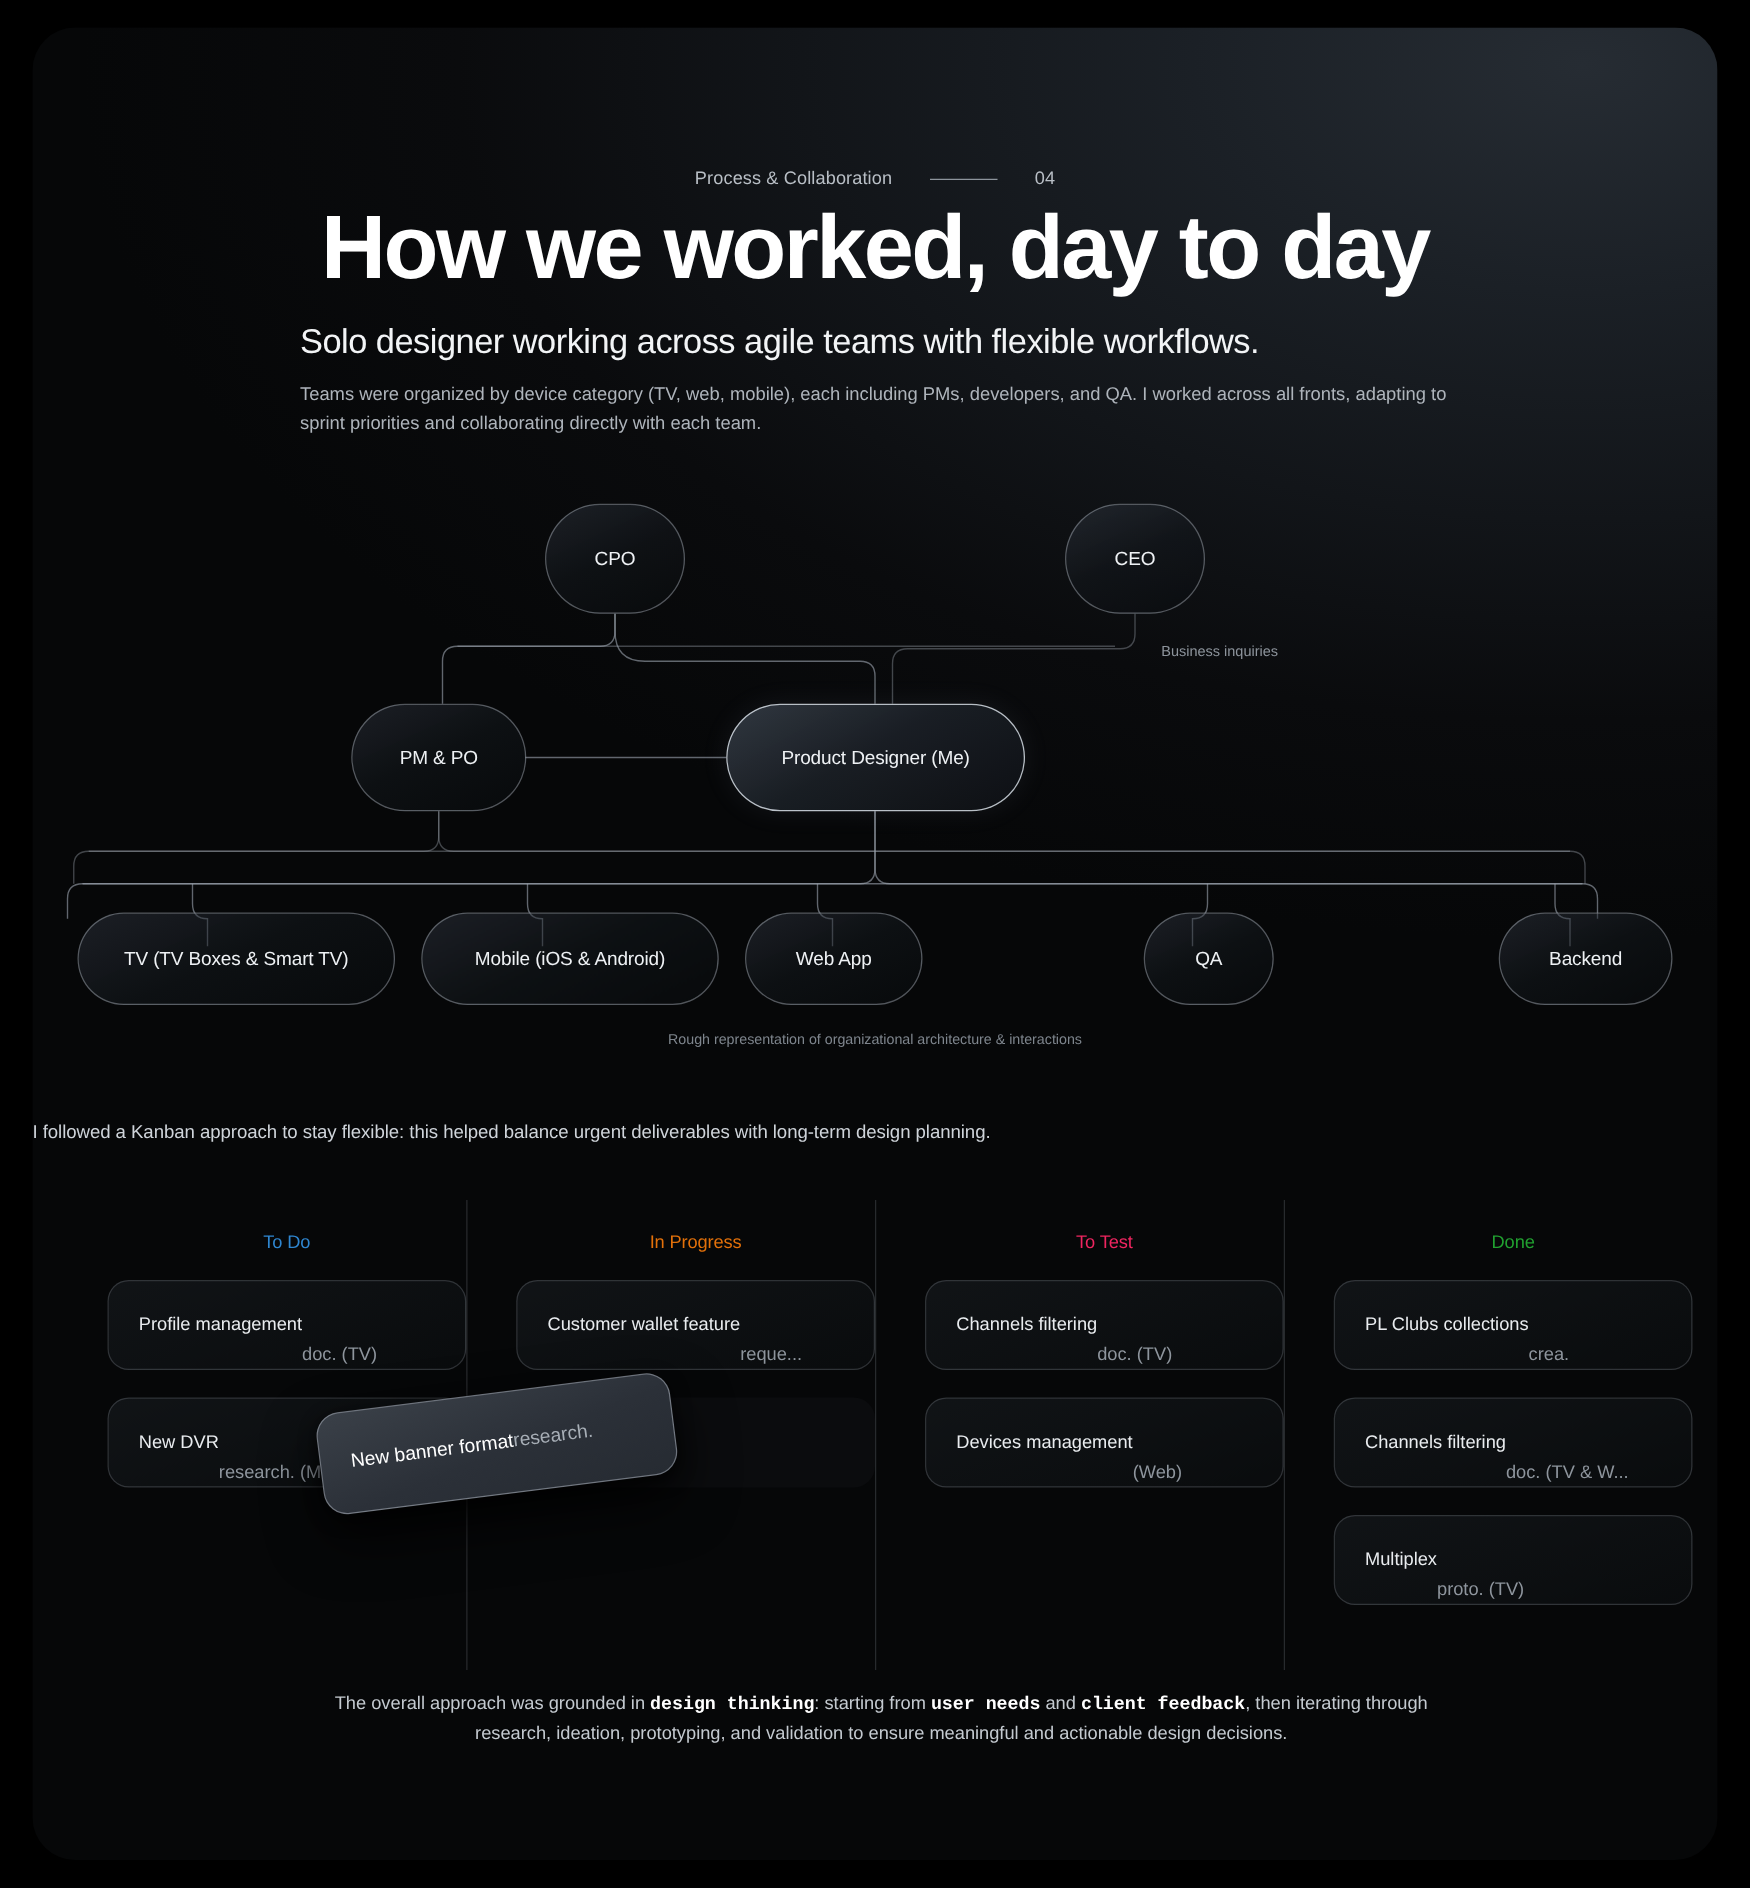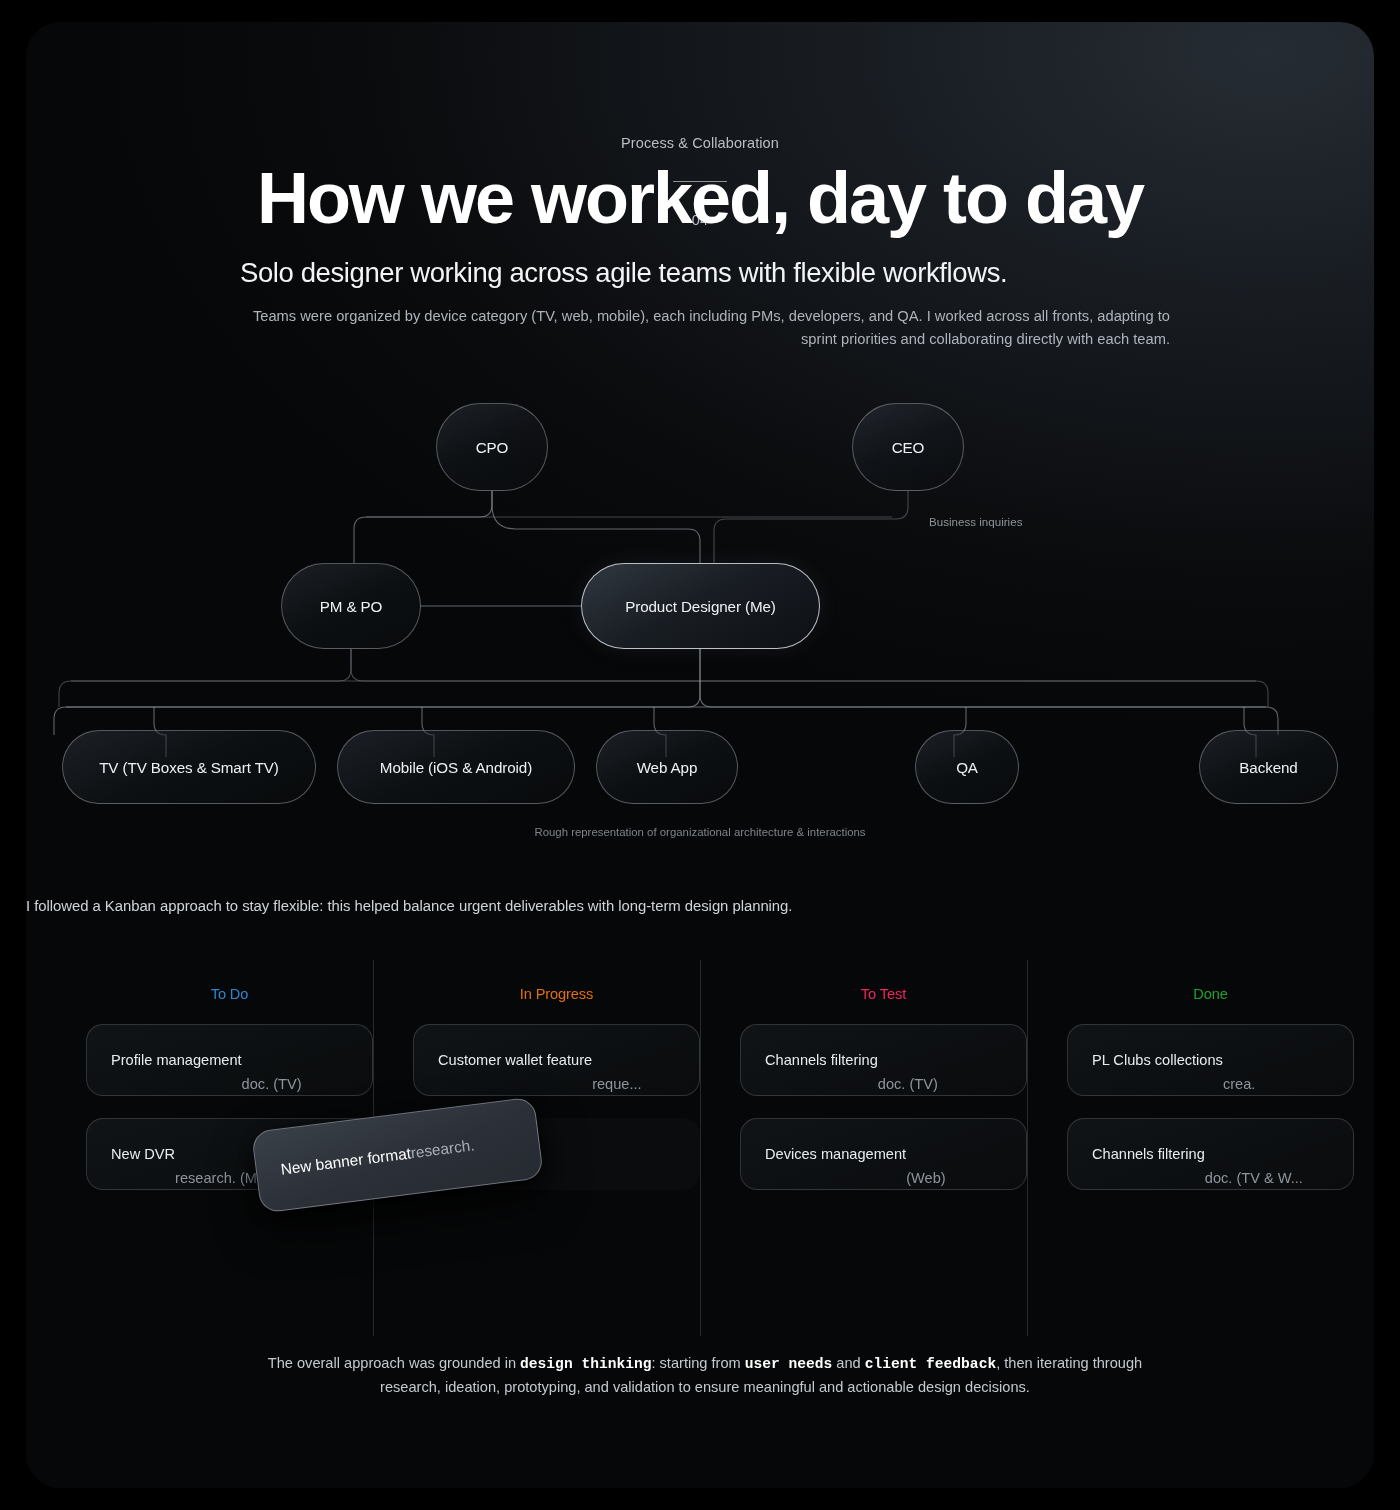--- a/index.html
+++ b/index.html
@@ -17,40 +17,40 @@
     background:
       radial-gradient(1200px 700px at 92% 2%, #262c33 0%, #1b2026 26%, #121519 52%, #0a0b0d 75%, #060708 100%),
       #060708;
     overflow: hidden;
   }
 
   
   .eyebrow {
     position: absolute; left: 0; right: 0; top: 113px;
     display: flex; align-items: center; justify-content: center; gap: 30px;
-    font-size: 14.5px; color: #b9bfc6; letter-spacing: .1px; flex-direction: column;
+    font-size: 14.5px; color: #b9bfc6; letter-spacing: .1px;
   }
   .eyebrow .rule { width: 54px; height: 1px; background: #8d949c; display:block; }
   .eyebrow .num { color: #b9bfc6; }
 
   h1.title {
     position: absolute; left: 0; right: 0; top: 134px;
     text-align: center;
     font-size: 72px; line-height: 1.18; font-weight: 700;
     color: #ffffff; letter-spacing: -2.0px;
   }
 
   h2.subtitle {
     position: absolute; left: 214px; top: 235px;
     font-size: 27.5px; font-weight: 400; color: #f2f4f6; letter-spacing: -.4px;
   }
 
   p.lede {
     position: absolute; left: 214px; top: 283px; width: 930px;
-    font-size: 14.7px; line-height: 1.55; color: #aeb4bb; text-align: right;
+    font-size: 14.7px; line-height: 1.55; color: #aeb4bb;
   }
 
   
   .org { position: absolute; left: 0; top: 355px; width: 1348px; height: 470px; }
   .org svg { position: absolute; inset: 0; width: 100%; height: 100%; }
 
   .node {
     position: absolute;
     display: flex; align-items: center; justify-content: center;
     text-align: center;
@@ -259,20 +259,24 @@
     <div class="col" style="left:1001px;">
       <div class="col-head" style="color:#21a030;">Done</div>
       <div class="card">
         <span>PL Clubs collections</span>
           <span class="muted"> crea.</span>
       </div>
       <div class="card">
         <span>Channels filtering</span>
           <span class="muted"> doc. (TV &amp; W...</span>
       </div>
+      <div class="card">
+        <span>Multiplex</span>
+          <span class="muted"> proto. (TV)</span>
+      </div>
     </div>
   </div>
 
   <div class="drag-card">
     <span>New banner format</span>
       <span class="muted"> research.</span>
   </div>
 
   <p class="footer-note"><span>The overall approach was grounded in </span><b>design thinking</b><span>: starting from </span><b>user needs</b><span> and </span><b>client feedback</b><span>, then iterating through research, ideation, prototyping, and validation to ensure meaningful and actionable design decisions.</span></p>
 

